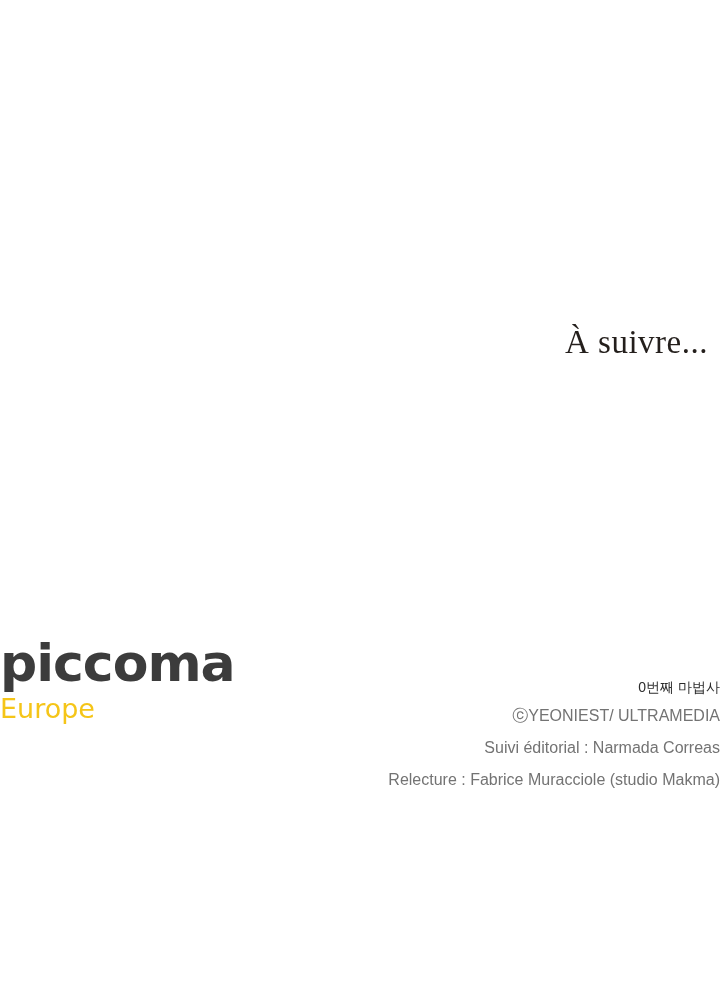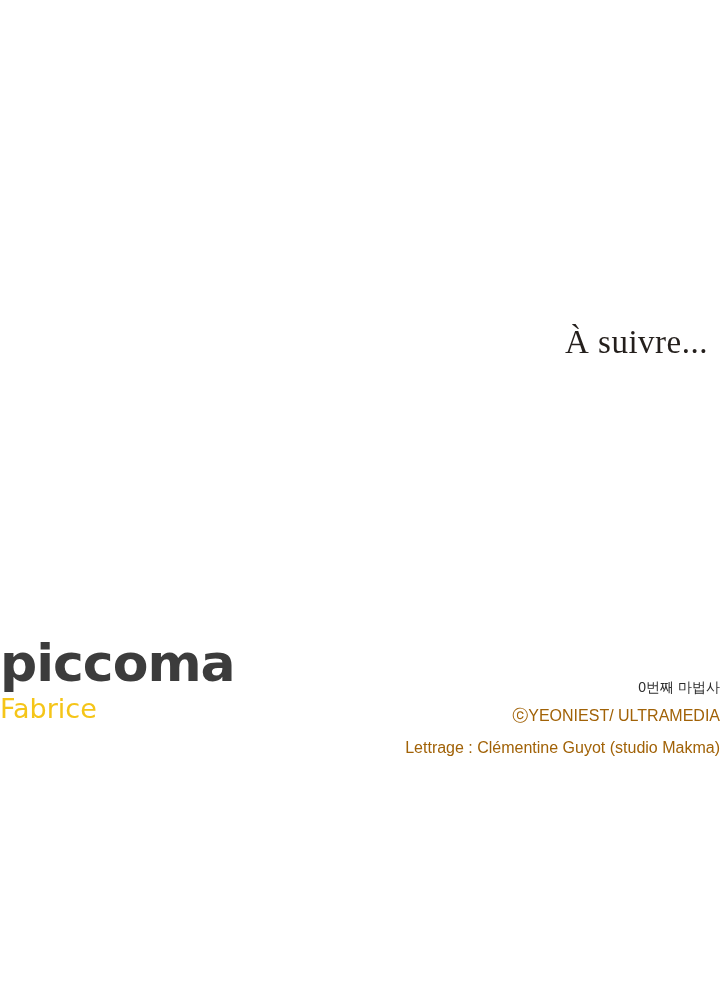--- a/index.html
+++ b/index.html
@@ -42,21 +42,21 @@
     right: 0;
     top: 626px;
     text-align: right;
     color: #2a2a2a;
     margin-top: 48px;
   }
   .credits .line {
     display: block;
     font-size: 16px;
     line-height: 32px;
-    color: #a16207;
+    color: #737373;
     white-space: nowrap;
   }
   .credits .line.korean {
     font-size: 14px;
     line-height: 26px;
     color: #2b2b2b;
   }
   .credits .line.copy {
     font-size: 16px;
     line-height: 32px;
@@ -90,21 +90,22 @@
 </head>
 <body>
 
 <div class="page">
 
   <div class="to-be-continued">À suivre...</div>
 
   <div class="credits">
     <span class="line korean">0번째 마법사</span>
     <span class="line">ⓒYEONIEST/ ULTRAMEDIA</span>
-    <span class="line">Lettrage : Clémentine Guyot (studio Makma)</span>
+    <span class="line">Suivi éditorial :  Narmada Correas</span>
+    <span class="line">Relecture : Fabrice Muracciole (studio Makma)</span>
   </div>
 
   <div class="logo-block">
     <div class="logo-main">piccoma</div>
-    <div class="logo-sub">Fabrice</div>
+    <div class="logo-sub">Europe</div>
   </div>
 
 </div>
 
 </body></html>

